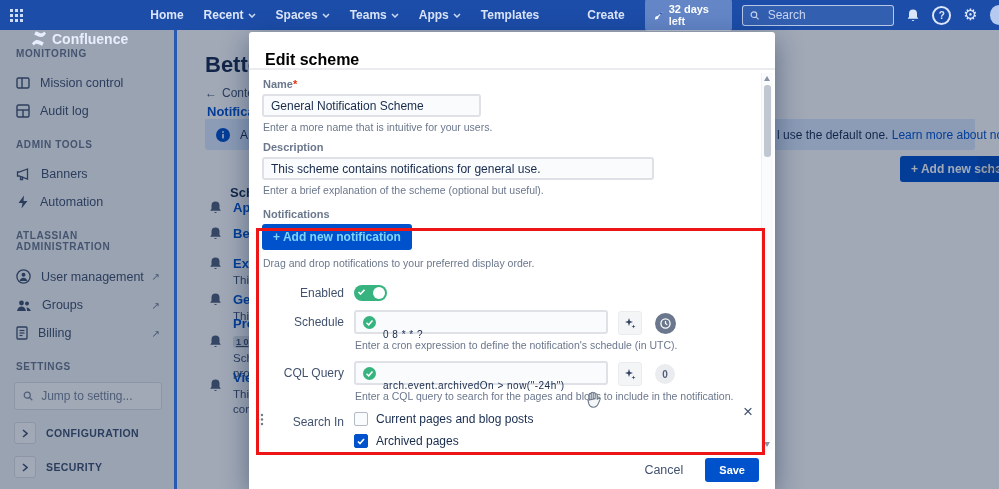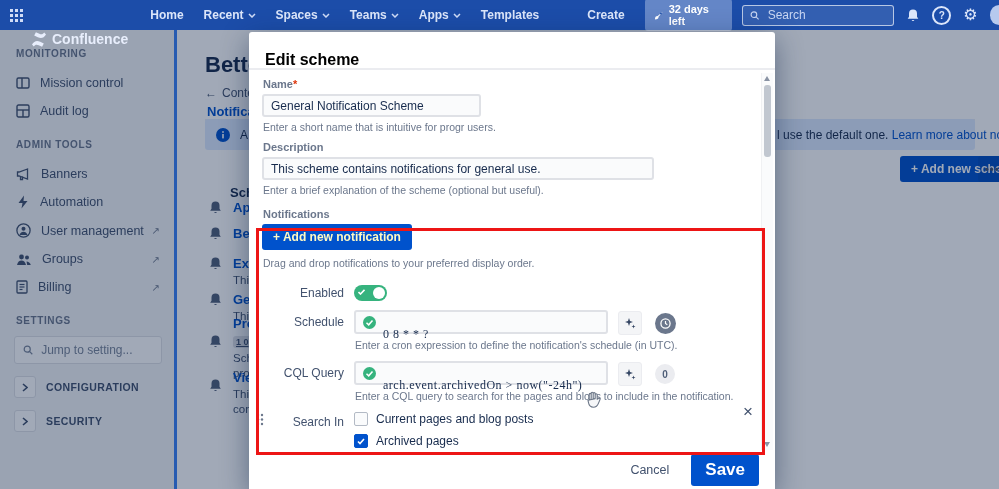--- a/index.html
+++ b/index.html
@@ -2,21 +2,21 @@
 <html><head>
 <meta charset="utf-8">
 <style>
   html,body{margin:0;padding:0;}
   #stage{position:relative;width:999px;height:489px;overflow:hidden;background:#fff;
          font-family:"Liberation Sans",sans-serif;-webkit-font-smoothing:antialiased;}
   
   .nav{position:absolute;top:0;left:0;right:0;height:30px;background:#1c4da9;z-index:6;
        display:flex;align-items:center;color:#dce6fa;}
   .nav .grid-btn{margin:0 8px 0 10px;display:flex;align-items:center;cursor:pointer;}
-  .nav .brand{display:flex;align-items:center;gap:5px;margin-right:22px;font-size:14px;font-weight:700;color:#e8eefc;margin-top:48px;}
+  .nav .brand{display:flex;align-items:flex-start;gap:5px;margin-right:22px;font-size:14px;font-weight:700;color:#e8eefc;margin-top:48px;}
   .nav-item{font-size:12px;font-weight:700;margin-right:20px;display:flex;align-items:center;gap:4px;cursor:pointer;white-space:nowrap;}
   .nav-right{margin-left:auto;display:flex;align-items:center;gap:10px;padding-right:0;}
   .trial-btn{display:flex;align-items:center;gap:5px;background:rgba(235,242,255,.35);color:#fff;
              font-size:11px;font-weight:700;padding:4px 9px;border-radius:3px;cursor:pointer;}
   .nav-search{display:flex;align-items:center;gap:6px;width:148px;height:19px;border:1px solid rgba(255,255,255,.65);
               border-radius:3px;padding:0 7px;background:rgba(255,255,255,.1);}
   .nav-search input{border:none;background:transparent;outline:none;color:#eab308;font-size:12px;width:100%;font-family:"Liberation Sans",sans-serif;}
   .nav-search input::placeholder{color:#c9d6f2;}
   .nav-ico{width:20px;height:20px;display:flex;align-items:center;justify-content:center;cursor:pointer;color:#dce6fa;}
   .help-circ{width:15px;height:15px;border-radius:50%;border:2px solid #dce6fa;font-size:10px;font-weight:700;
@@ -64,47 +64,47 @@
   .modal{position:absolute;left:249px;top:32px;width:526px;height:457px;background:#fff;z-index:10;
          border-radius:3px 3px 0 0;box-shadow:0 8px 28px rgba(9,30,66,.45);}
   .m-head{height:38px;border-bottom:2px solid #ebecf0;display:flex;align-items:center;padding:0 16px;box-sizing:border-box;}
   .m-title{font-size:16px;font-weight:700;color:#000000;margin-top:20px;}
   .m-body{position:absolute;top:40px;left:0;right:16px;bottom:38px;overflow:hidden;padding:6px 0 0 13px;}
   .f-label{font-size:11px;font-weight:600;color:#6b778c;margin:0 0 4px 1px;}
   .f-label .req{color:#de350b;}
   .f-input{box-sizing:border-box;height:23px;border:2px solid #dfe1e6;border-radius:3px;background:#fafbfc;
            font-size:12px;color:#172b4d;padding:0 7px;font-family:"Liberation Sans",sans-serif;outline:none;}
   .f-help{font-size:10.5px;color:#6b778c;margin:4px 0 8px 1px;}
-  .btn-blue{background:#0052cc;color:#fef9c3;font-size:12px;font-weight:600;border:none;border-radius:3px;
+  .btn-blue{background:#0052cc;color:#7dd3fc;font-size:12px;font-weight:600;border:none;border-radius:3px;
             padding:6px 11px;cursor:pointer;white-space:nowrap;}
   .card{position:relative;margin-top:6px;padding:6px 0 10px 0;}
   .crow{display:flex;align-items:flex-start;margin-bottom:9px;}
   .crow .lab{width:82px;text-align:right;margin:3px 10px 0 0;font-size:12px;color:#42526e;flex:none;}
   .toggle{width:33px;height:16px;background:#36b37e;border-radius:9px;position:relative;cursor:pointer;margin-top:2px;}
   .toggle .knob{position:absolute;right:2px;top:2px;width:12px;height:12px;background:#fff;border-radius:50%;}
   .toggle svg{position:absolute;left:4px;top:4px;}
   .mono-field{box-sizing:border-box;width:254px;height:24px;border:2px solid #dfe1e6;border-radius:3px;background:#fafbfc;
               display:flex;align-items:center;gap:7px;padding:0 7px;}
-  .mono-field .val{font-family:Liberation Serif, serif;font-size:12px;color:#172b4d;letter-spacing:.5px;white-space:nowrap;margin-top:24px;}
+  .mono-field .val{font-family:Liberation Sans, sans-serif;font-size:10px;color:#172b4d;letter-spacing:.5px;white-space:nowrap;margin-top:24px;}
   .aft{display:flex;align-items:center;gap:13px;margin-left:10px;margin-top:1px;}
   .sparkle-btn{width:22px;height:22px;background:#f4f5f7;border:1px solid #ebecf0;border-radius:3px;
                display:flex;align-items:center;justify-content:center;cursor:pointer;}
   .clock-badge{width:21px;height:21px;border-radius:50%;background:#6b778c;display:flex;align-items:center;justify-content:center;}
   .zero-badge{width:20px;height:20px;border-radius:50%;background:#ebecf0;color:#505f79;font-size:10px;font-weight:600;
               display:flex;align-items:center;justify-content:center;}
   .cb-row{display:flex;align-items:center;gap:8px;margin-bottom:8px;cursor:pointer;}
   .cb{width:12px;height:12px;border:1px solid #b3bac5;border-radius:2px;background:#fafbfc;flex:none;display:flex;align-items:center;justify-content:center;}
   .cb.on{background:#0052cc;border-color:#0052cc;}
   .cb-label{font-size:12px;color:#172b4d;}
   .drag-handle{position:absolute;left:-6px;top:136px;cursor:grab;}
   .card-close{position:absolute;right:6px;top:126px;font-size:17px;color:#42526e;cursor:pointer;line-height:1;}
   .m-foot{position:absolute;left:0;right:0;bottom:0;height:38px;display:flex;align-items:center;justify-content:flex-end;
           gap:16px;padding-right:16px;background:#fff;}
   .btn-cancel{background:none;border:none;font-size:12.5px;color:#42526e;cursor:pointer;font-family:"Liberation Sans",sans-serif;}
-  .btn-save{background:#0052cc;color:#fff;font-size:17px;font-weight:600;border:none;border-radius:3px;padding:6px 14px;cursor:pointer;text-align:right;}
+  .btn-save{background:#0052cc;color:#fff;font-size:11px;font-weight:600;border:none;border-radius:3px;padding:6px 14px;cursor:pointer;text-align:right;}
   
   .mscroll{position:absolute;top:41px;right:2px;width:11px;bottom:39px;background:#fafbfc;border-left:1px solid #f0f1f3;}
   .sb-arrow{position:absolute;left:2px;width:0;height:0;border-left:3.5px solid transparent;border-right:3.5px solid transparent;}
   .sb-arrow.up{top:3px;border-bottom:5px solid #8993a4;}
   .sb-arrow.down{bottom:3px;border-top:5px solid #8993a4;}
   .sb-thumb{position:absolute;left:2px;top:12px;width:7px;height:72px;background:#c1c7d0;border-radius:3px;}
   
   .annotation{position:absolute;left:256px;top:228px;width:509px;height:227px;border:3px solid #ed1515;
               box-sizing:border-box;z-index:20;pointer-events:none;}
   .cursor{position:absolute;left:585px;top:390px;z-index:21;pointer-events:none;}
@@ -227,20 +227,21 @@
         </svg>
       <span>Banners</span>
     </div>
     <div class="sb-item">
       <svg width="14" height="14" viewBox="0 0 14 14">
           <polygon points="8,0.5 2.5,8 6.5,8 5.5,13.5 11.5,6 7.5,6" fill="#42526e"></polygon>
         </svg>
       <span>Automation</span>
     </div>
 
+    <div class="sb-title">ATLASSIAN ADMINISTRATION</div>
     <div class="sb-item">
       <svg width="15" height="15" viewBox="0 0 15 15">
           <circle cx="7.5" cy="7.5" r="6.6" fill="none" stroke="#42526e" stroke-width="1.3"></circle>
           <circle cx="7.5" cy="5.8" r="2" fill="#42526e"></circle>
           <path d="M3.5 12c.8-2.2 2.2-3.2 4-3.2s3.2 1 4 3.2" fill="#42526e"></path>
         </svg>
       <span>User management</span>
       <span class="ext">↗</span>
     </div>
     <div class="sb-item">
@@ -386,21 +387,21 @@
   <div class="modal">
     <div class="m-head">
       <span class="m-title">Edit scheme</span>
     </div>
 
     <div class="m-body">
       <div class="f-label">
         <span>Name</span><span class="req">*</span>
       </div>
       <input class="f-input" style="width: 219px;" value="General Notification Scheme">
-      <div class="f-help">Enter a short name that is intuitive for progr users.</div>
+      <div class="f-help">Enter a more name that is intuitive for your users.</div>
 
       <div class="f-label">Description</div>
       <input class="f-input" style="width: 392px;" value="This scheme contains notifications for general use.">
       <div class="f-help" style="margin-bottom:12px;">Enter a brief explanation of the scheme (optional but useful).</div>
 
       <div class="f-label">Notifications</div>
       <button class="btn-blue">+ Add new notification</button>
       <div class="f-help" style="margin-top:7px;">Drag and drop notifications to your preferred display order.</div>
 
       

